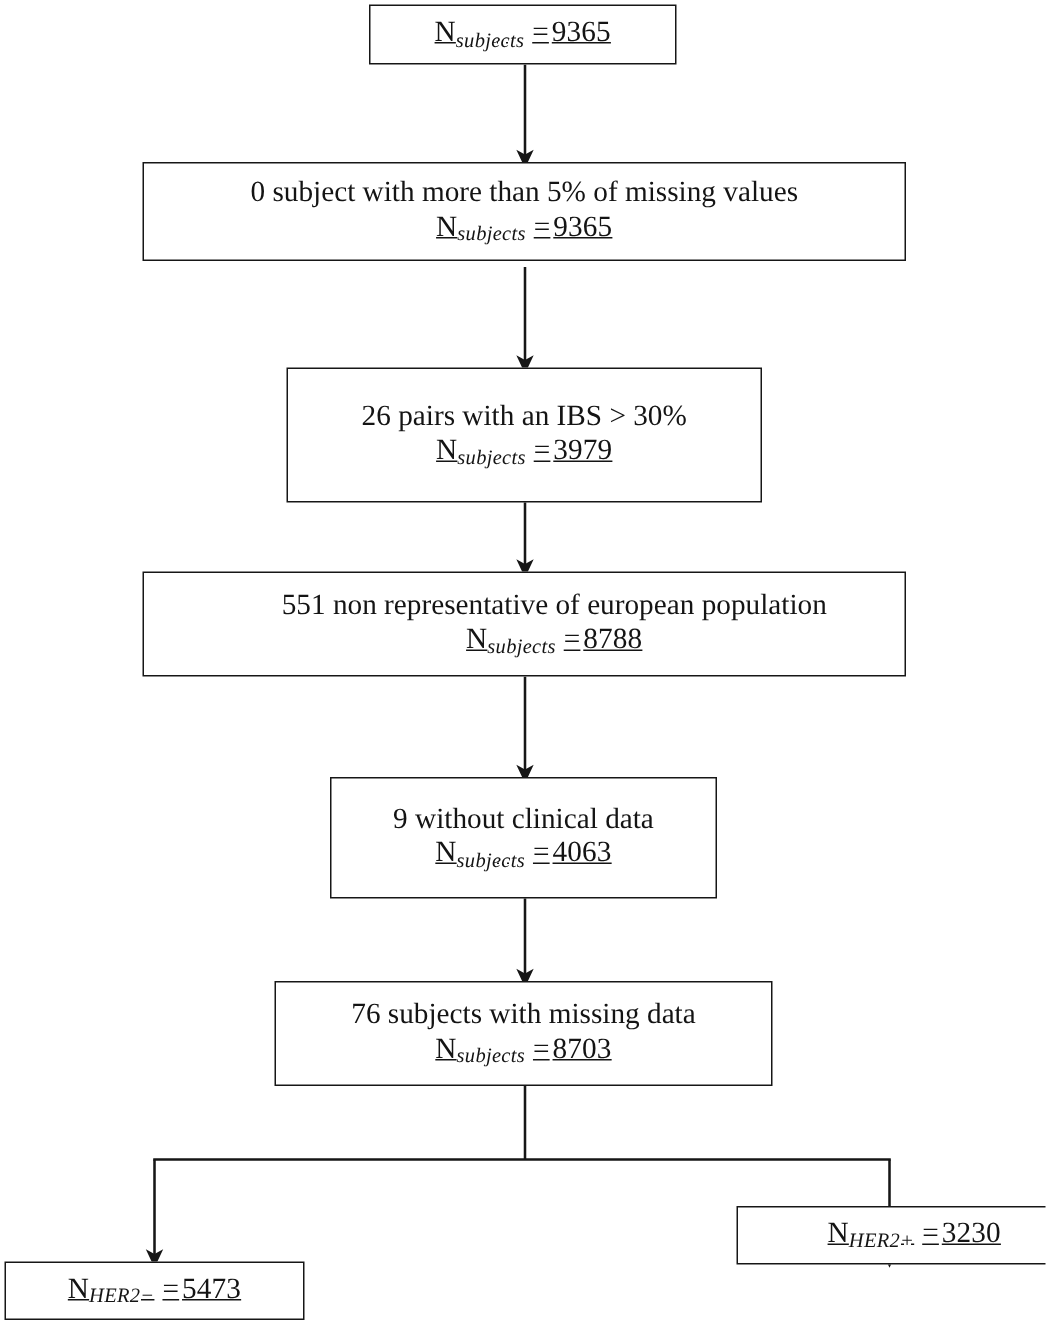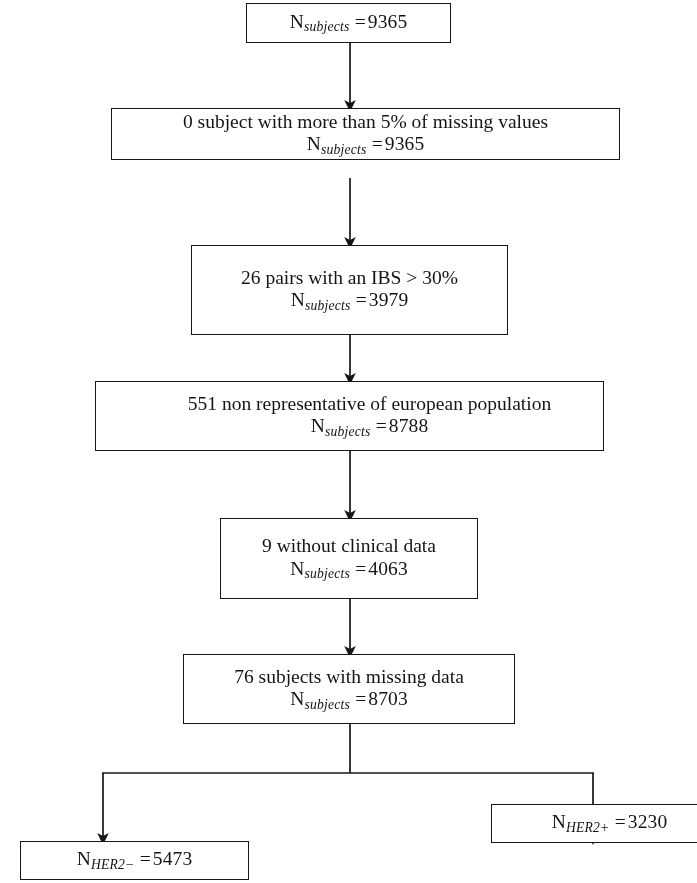--- a/index.html
+++ b/index.html
@@ -42,20 +42,21 @@
   .node-line {
     display: block;
     white-space: nowrap;
     font-family: "Liberation Serif", "DejaVu Serif", serif;
     font-size: 19.5px;
     color: #141414;
   }
   .node-line.math {
     font-size: 19.5px;
     letter-spacing: 0.1px;
+    text-decoration: underline;
   }
   .node-line.math .var {
     font-style: normal;
   }
   .node-line.math sub {
     font-style: italic;
     font-size: 0.70em;
     letter-spacing: 0.2px;
     vertical-align: -0.26em;
     padding-right: 0.08em;
@@ -90,41 +91,41 @@
         <line x1="102.15" y1="773" x2="593.85" y2="773"></line>
         <line x1="103" y1="773" x2="103" y2="839" marker-end="url(#arrowhead)"></line>
         <line x1="593" y1="773" x2="593" y2="839" marker-end="url(#arrowhead)"></line>
       </g>
   </svg>
 
   <div id="node-layer">
       <div class="node-box" style="left: 246px; top: 3px; width: 205px; height: 40px;">
         <span class="node-line math"><span class="var">N</span><sub>subjects</sub><span class="eq">=</span><span class="num">9365</span></span>
       </div>
-      <div class="node-box" style="left: 95px; top: 108px; width: 509px; height: 52px; margin-left: 16px;">
+      <div class="node-box" style="left: 95px; top: 108px; width: 509px; height: 66px;">
         <span class="node-line">0 subject with more than 5% of missing values</span>
         <span class="node-line math"><span class="var">N</span><sub>subjects</sub><span class="eq">=</span><span class="num">9365</span></span>
       </div>
       <div class="node-box" style="left: 191px; top: 245px; width: 317px; height: 90px;">
         <span class="node-line">26 pairs with an IBS &gt; 30%</span>
         <span class="node-line math"><span class="var">N</span><sub>subjects</sub><span class="eq">=</span><span class="num">3979</span></span>
       </div>
       <div class="node-box" style="left: 95px; top: 381px; width: 509px; height: 70px; padding-left: 40px;">
         <span class="node-line">551 non representative of european population</span>
         <span class="node-line math"><span class="var">N</span><sub>subjects</sub><span class="eq">=</span><span class="num">8788</span></span>
       </div>
       <div class="node-box" style="left: 220px; top: 518px; width: 258px; height: 81px;">
         <span class="node-line">9 without clinical data</span>
         <span class="node-line math"><span class="var">N</span><sub>subjects</sub><span class="eq">=</span><span class="num">4063</span></span>
       </div>
       <div class="node-box" style="left: 183px; top: 654px; width: 332px; height: 70px;">
         <span class="node-line">76 subjects with missing data</span>
         <span class="node-line math"><span class="var">N</span><sub>subjects</sub><span class="eq">=</span><span class="num">8703</span></span>
       </div>
-      <div class="node-box" style="left: 20px; top: 841px; width: 229px; height: 39px;">
+      <div class="node-box" style="left: 3px; top: 841px; width: 200px; height: 39px;">
         <span class="node-line math"><span class="var">N</span><sub>HER2−</sub><span class="eq">=</span><span class="num">5473</span></span>
       </div>
       <div class="node-box" style="left: 491px; top: 804px; width: 237px; height: 39px;">
         <span class="node-line math"><span class="var">N</span><sub>HER2+</sub><span class="eq">=</span><span class="num">3230</span></span>
       </div>
     </div>
 
 </div>
 
 </body></html>

